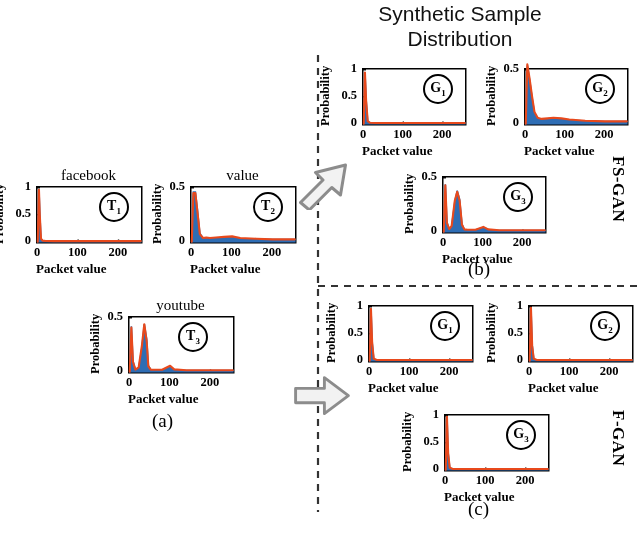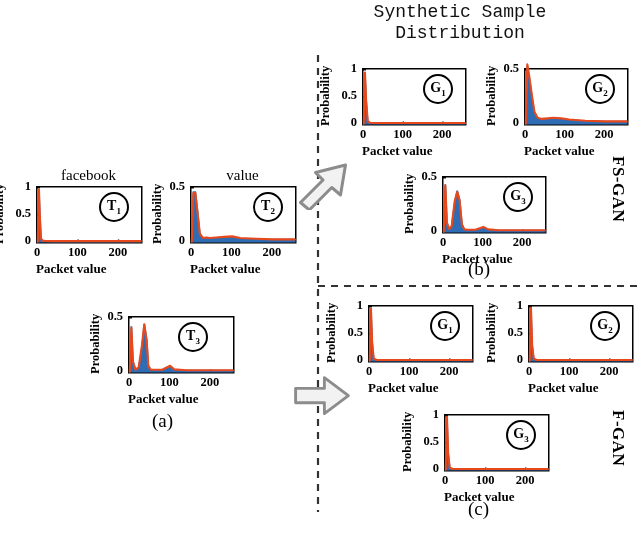--- a/index.html
+++ b/index.html
@@ -1,21 +1,21 @@
 <!DOCTYPE html>
 <html><head>
 <meta charset="utf-8">
 <style>
   html,body{margin:0;padding:0;background:#fff;}
   body{width:640px;height:536px;position:relative;overflow:hidden;
        font-family:"Liberation Serif", serif; color:#000;}
   .fig{position:absolute;left:0;top:0;width:640px;height:536px;}
 
-  .hdr{position:absolute;text-align:center;font-family:Liberation Mono, monospace;
-       font-size:18px;line-height:1.18;color:#111;}
+  .hdr{position:absolute;text-align:center;font-family:Liberation Sans, sans-serif;
+       font-size:21px;line-height:1.18;color:#111;}
   #title-true{left:78px;top:110px;width:210px;}
   #title-synth{left:340px;top:2px;width:240px;}
 
   .panel-label{position:absolute;font-size:19px;font-family:"Liberation Serif",serif;}
 
   .side-label{position:absolute;font-size:17px;font-weight:bold;
               font-family:"Liberation Serif",serif;letter-spacing:.5px;
               transform-origin:left top;white-space:nowrap;}
 
   
@@ -120,20 +120,21 @@
         <svg width="107" height="58" style="left:0;top:0;overflow:visible;">
           <rect x="0.75" y="0.75" width="105" height="56" fill="none" stroke="#000000" stroke-width="1.5"></rect>
           <line x1="1.75" y1="56.75" x2="1.75" y2="53.5" stroke="#000000" stroke-width="1.4"></line>
           <line x1="42.1421568627451" y1="56.75" x2="42.1421568627451" y2="53.5" stroke="#000000" stroke-width="1.4"></line>
           <line x1="82.5343137254902" y1="56.75" x2="82.5343137254902" y2="53.5" stroke="#000000" stroke-width="1.4"></line>
           <line x1="0.75" y1="55.75" x2="4" y2="55.75" stroke="#000000" stroke-width="1.4"></line>
           <line x1="0.75" y1="1.75" x2="4" y2="1.75" stroke="#000000" stroke-width="1.4"></line>
           <path d="M1.75,55.75 L3.37,10.39 L4.98,44.95 L7.40,53.59 L10.64,52.51 L13.87,31.99 L16.29,8.23 L18.71,23.35 L20.33,49.27 L22.75,53.59 L25.99,54.13 L34.06,54.13 L42.14,50.35 L46.18,53.59 L58.30,54.45 L82.53,54.45 L104.75,54.45 L104.75,55.75 L1.75,55.75 Z" fill="#2e6db4" stroke="#2e6db4" stroke-width="1.6"></path>
           <path d="M1.75,55.75 L3.37,11.47 L4.98,46.03 L7.40,53.59 L10.64,51.43 L13.87,29.83 L16.29,8.23 L18.71,25.51 L20.33,50.35 L22.75,53.59 L25.99,53.81 L34.06,53.81 L42.14,49.81 L46.18,53.37 L58.30,54.24 L82.53,54.24 L104.75,54.24 " fill="none" stroke="#e8491c" stroke-width="2.1" stroke-linejoin="round" stroke-linecap="round"></path>
         </svg>
+        <div class="ptitle" style="top: -19px;">youtube</div>
         <div class="ytick" style="right: 110px; top: 47px; width: 34px;">0</div>
         <div class="ytick" style="right: 110px; top: -7px; width: 34px;">0.5</div>
         <div class="xtick" style="left: -19px; top: 59px; width: 40px;">0</div>
         <div class="xtick" style="left: 21.3922px; top: 59px; width: 40px;">100</div>
         <div class="xtick" style="left: 61.7843px; top: 59px; width: 40px;">200</div>
         <div class="xlab" style="top: 75px; left: 0px;">Packet value</div>
         <div class="ylab" style="left: -40px; top: 58px;">Probability</div>
         <div class="badge" style="width: 26px; height: 26px; left: 50px; top: 6px;">
           <b>T<sub>3</sub></b>
         </div>

